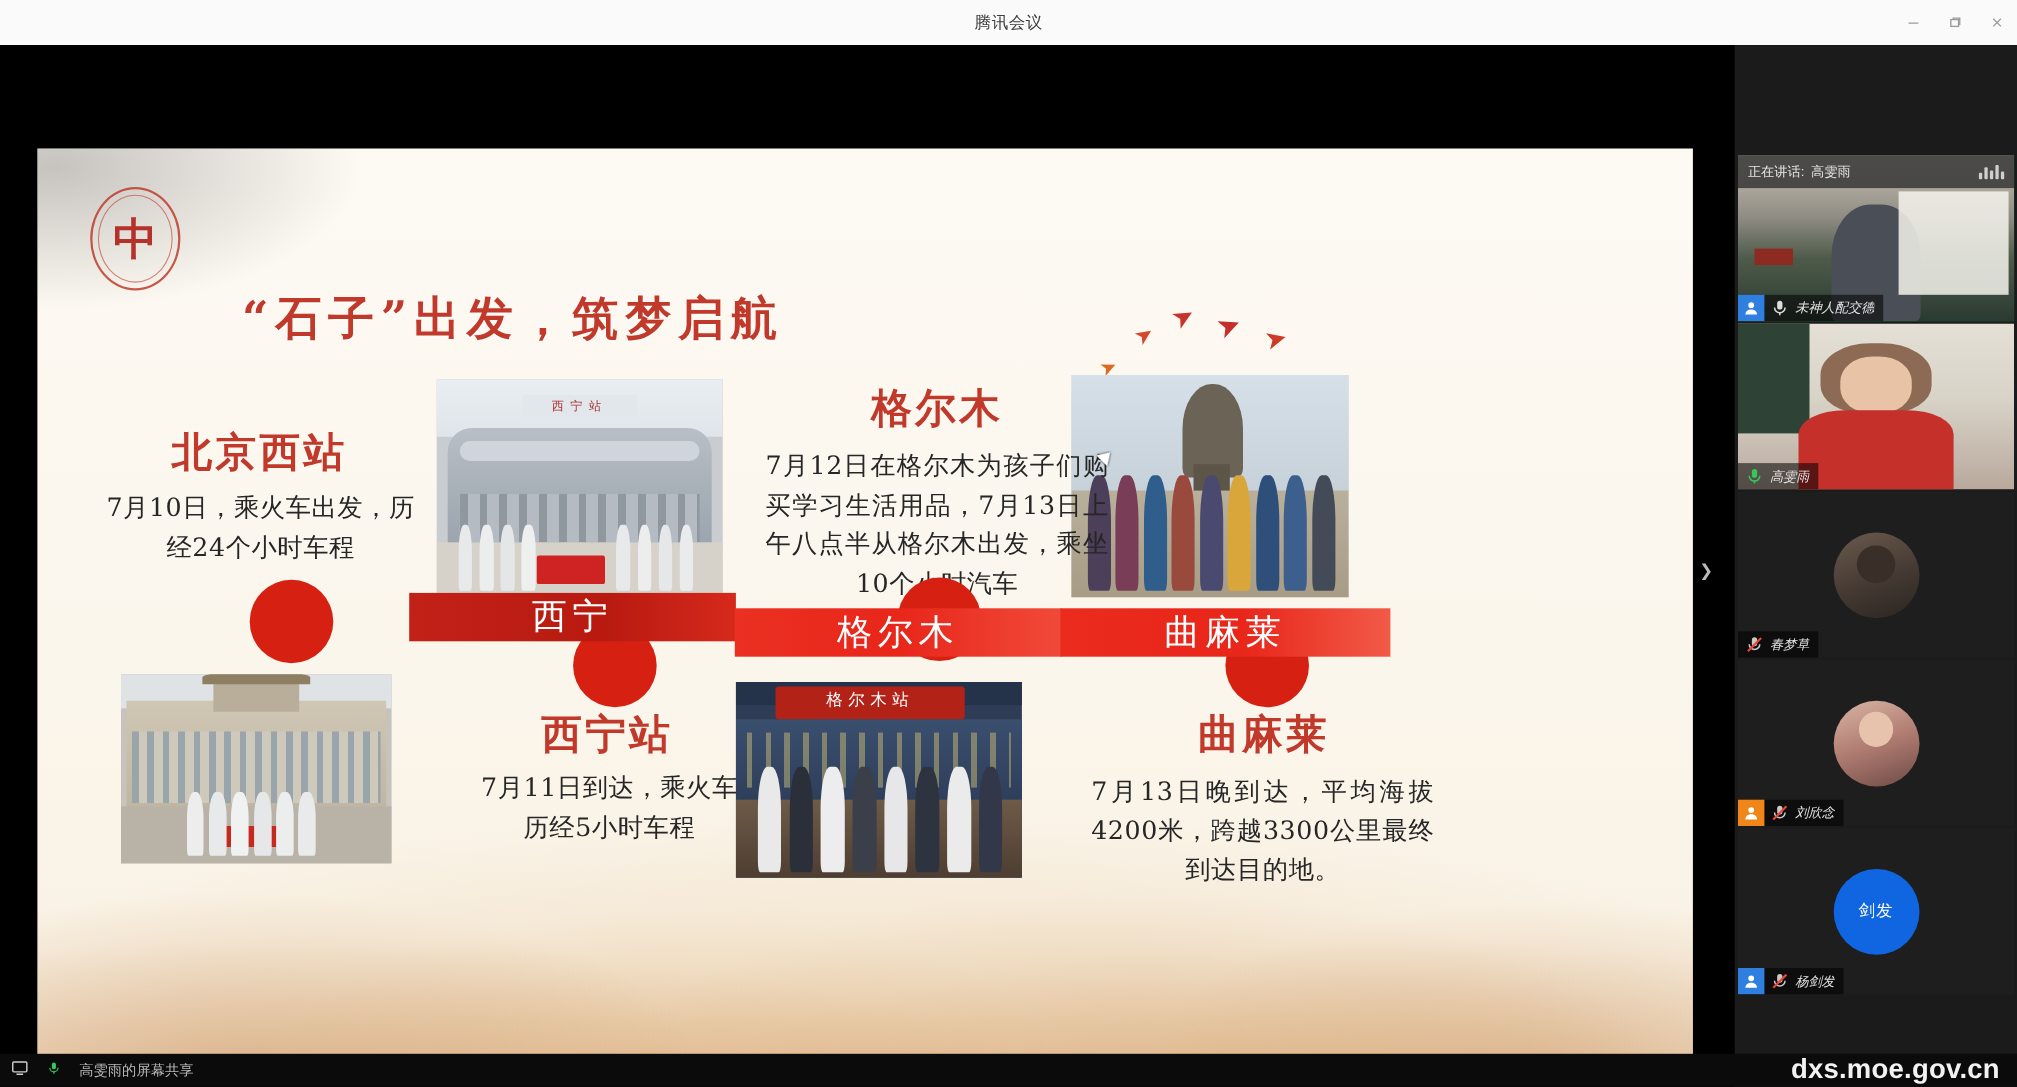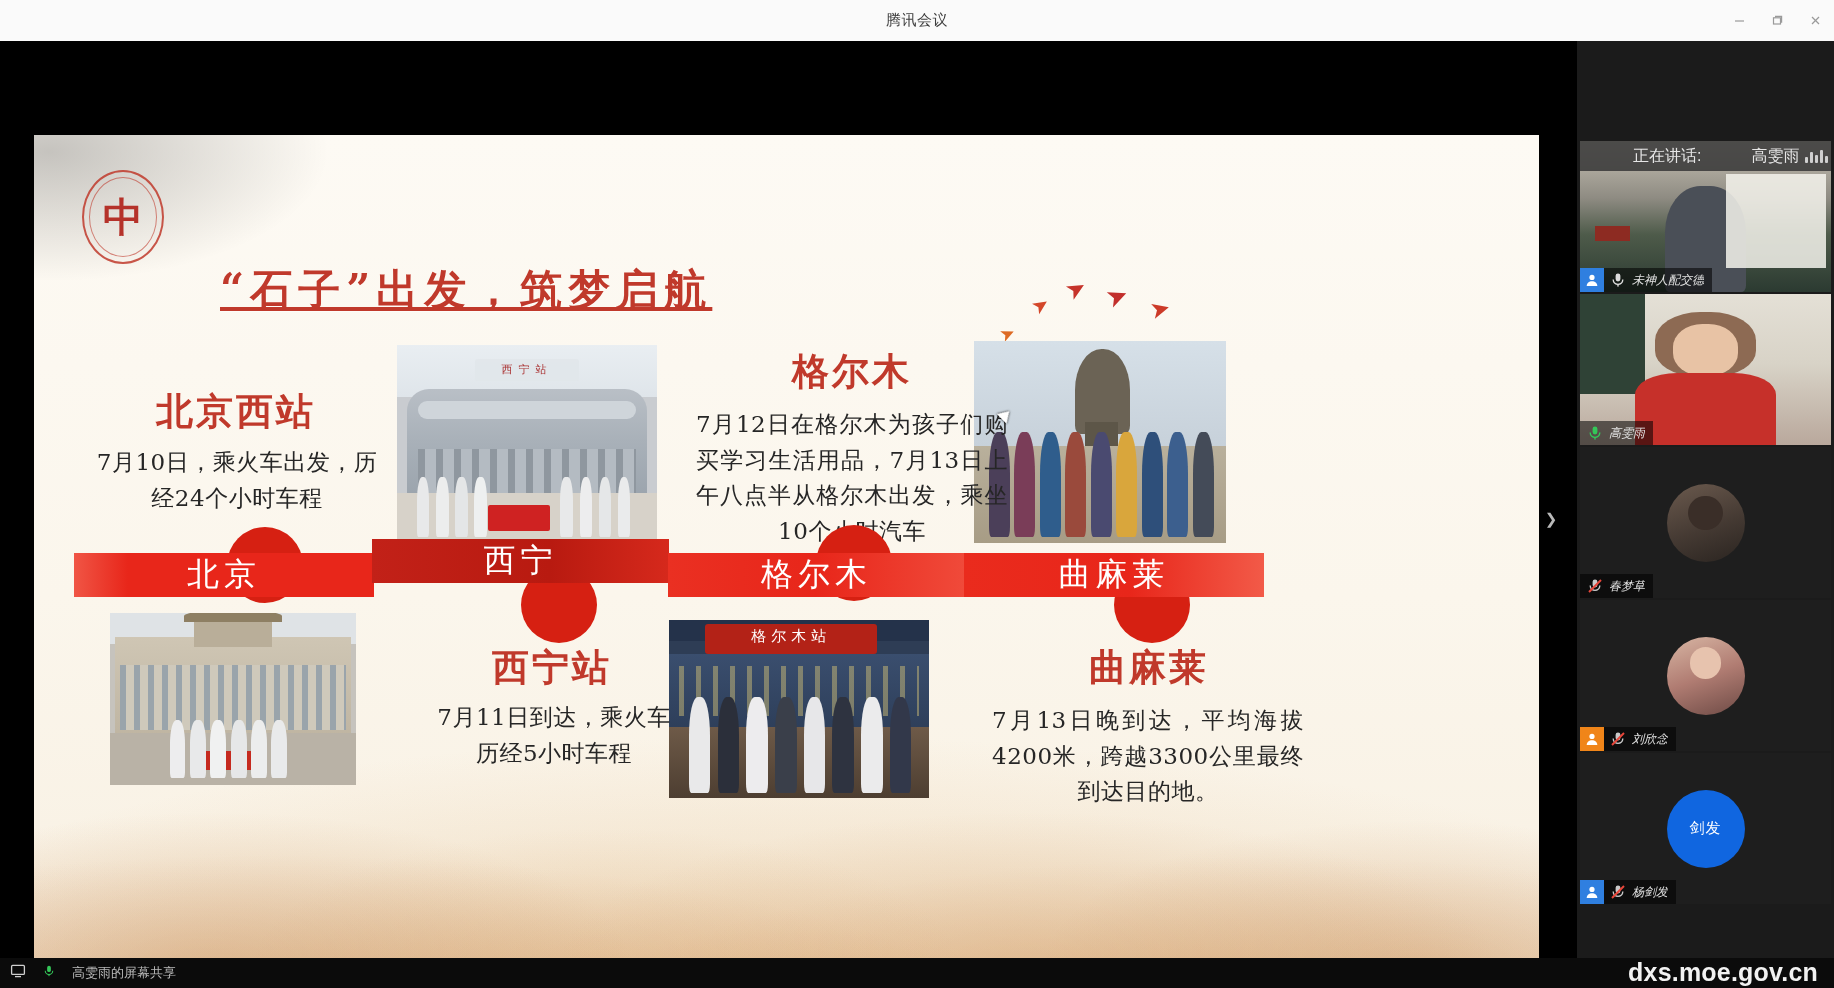--- a/index.html
+++ b/index.html
@@ -95,21 +95,20 @@
     font-size: 40px; color: #b5322a; font-weight: bold;
     font-family: "DejaVu Serif", serif;
   }
   .slide-title {
     position: absolute; left: 186px; top: 127px;
     font-size: 42px; color: #c0392b;
     font-family: "DejaVu Serif", serif;
     letter-spacing: 6px;
     text-shadow: 0 1px 0 rgba(255,255,255,.6);
     font-weight: 600;
-    text-decoration: underline;
   }
   
   .birds { position: absolute; left: 940px; top: 130px; width: 260px; height: 110px; }
   .bird { position: absolute; color: #d8572a; font-size: 20px; line-height: 1; }
 
   
   .banner {
     position: absolute; height: 44px;
     display: flex; align-items: center; justify-content: center;
     color: #ffffff; font-size: 32px; letter-spacing: 5px;
@@ -172,21 +171,21 @@
     position: absolute; left: 3px; width: 251px;
     background: #0e0e0e; overflow: hidden;
   }
   .tile.active { outline: 2px solid #2aa84a; outline-offset: -2px; }
   .tile-video { position: absolute; inset: 0; }
   .speaking-bar {
     position: absolute; left: 0; top: 0; width: 100%; height: 30px;
     background: rgba(58,58,58,.88);
     display: flex; align-items: center; padding: 0 9px; gap: 6px;
   }
-  .speaking-text { color: #e6e6e6; font-size: 16px; white-space: nowrap; margin-left: 44px; }
+  .speaking-text { color: #e6e6e6; font-size: 12px; white-space: nowrap; }
   .wave { margin-left: auto; display: flex; align-items: flex-end; gap: 2px; height: 13px; }
   .wave i { display: block; width: 3px; background: #cfcfcf; border-radius: 1px; }
 
   .name-plate {
     position: absolute; left: 0; bottom: 0; height: 24px;
     display: flex; align-items: center; gap: 5px;
     padding-right: 8px;
     background: rgba(0,0,0,.55);
   }
   .badge {
@@ -352,23 +351,20 @@
             <span class="p" style="left:76%; width:9%; background:#ebebec;"></span>
             <span class="p" style="left:88%; width:9%; background:#32384a;"></span>
           </div>
         </div>
 
         <div class="node-circle" style="left:193px;  top:392px;"></div>
         <div class="node-circle" style="left:487px;  top:432px;"></div>
         <div class="node-circle" style="left:782px;  top:390px;"></div>
         <div class="node-circle" style="left:1080px; top:432px;"></div>
 
-        <div class="banner" style="left:40px; top:418px; width:300px; background:linear-gradient(90deg,#f05545 0%,#e8261a 18%,#e8261a 100%);">
-          <span>北京</span>
-        </div>
         <div class="banner" style="left:338px; top:404px; width:297px; background:linear-gradient(90deg,#c22118 0%,#b81a10 60%,#d6291c 100%);">
           <span>西宁</span>
         </div>
         <div class="banner" style="left:634px; top:418px; width:297px; background:linear-gradient(90deg,#ea3022 0%,#e8261a 50%,#f04a3a 100%);">
           <span>格尔木</span>
         </div>
         <div class="banner" style="left:930px; top:418px; width:300px; background:linear-gradient(90deg,#ea2b1d 0%,#e8261a 55%,#f25a48 100%);">
           <span>曲麻莱</span>
         </div>
 

